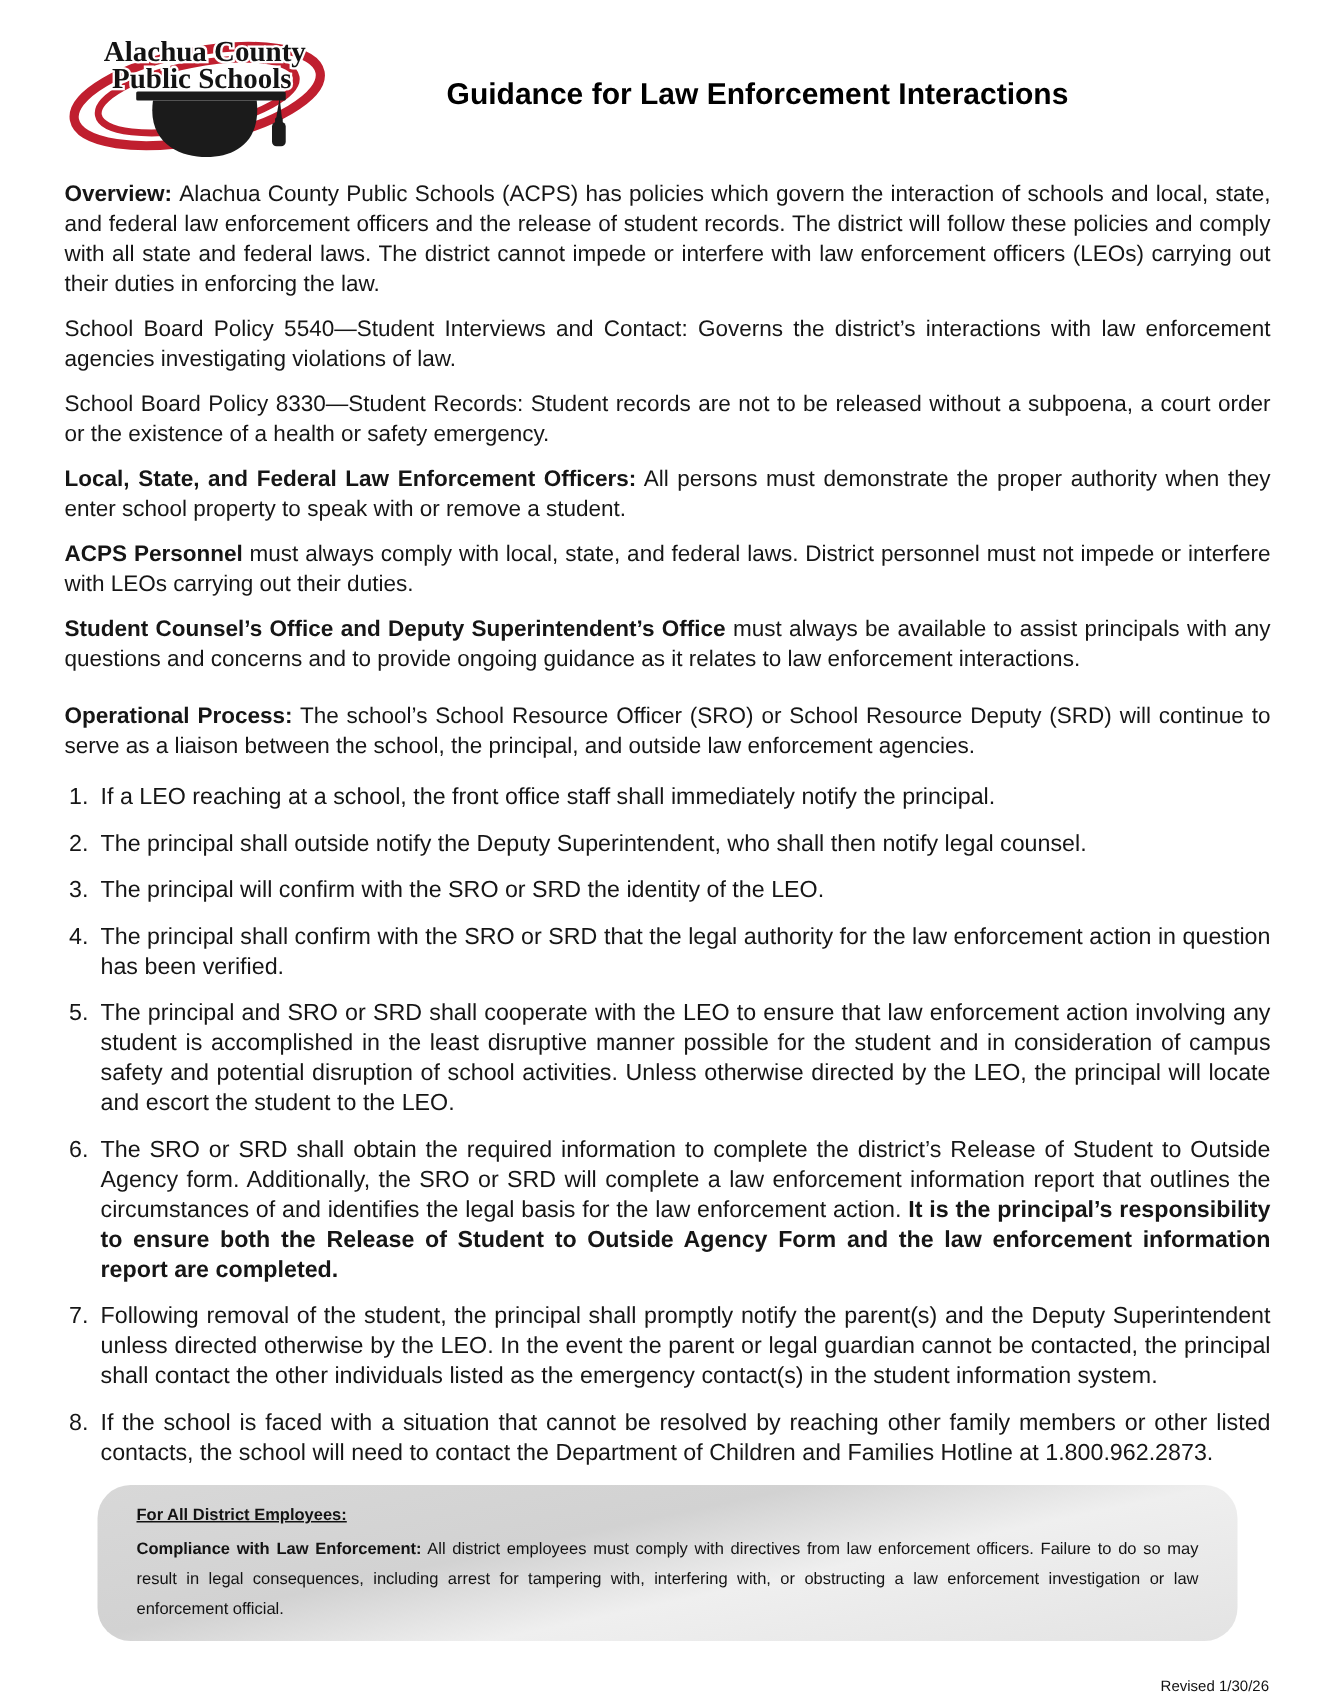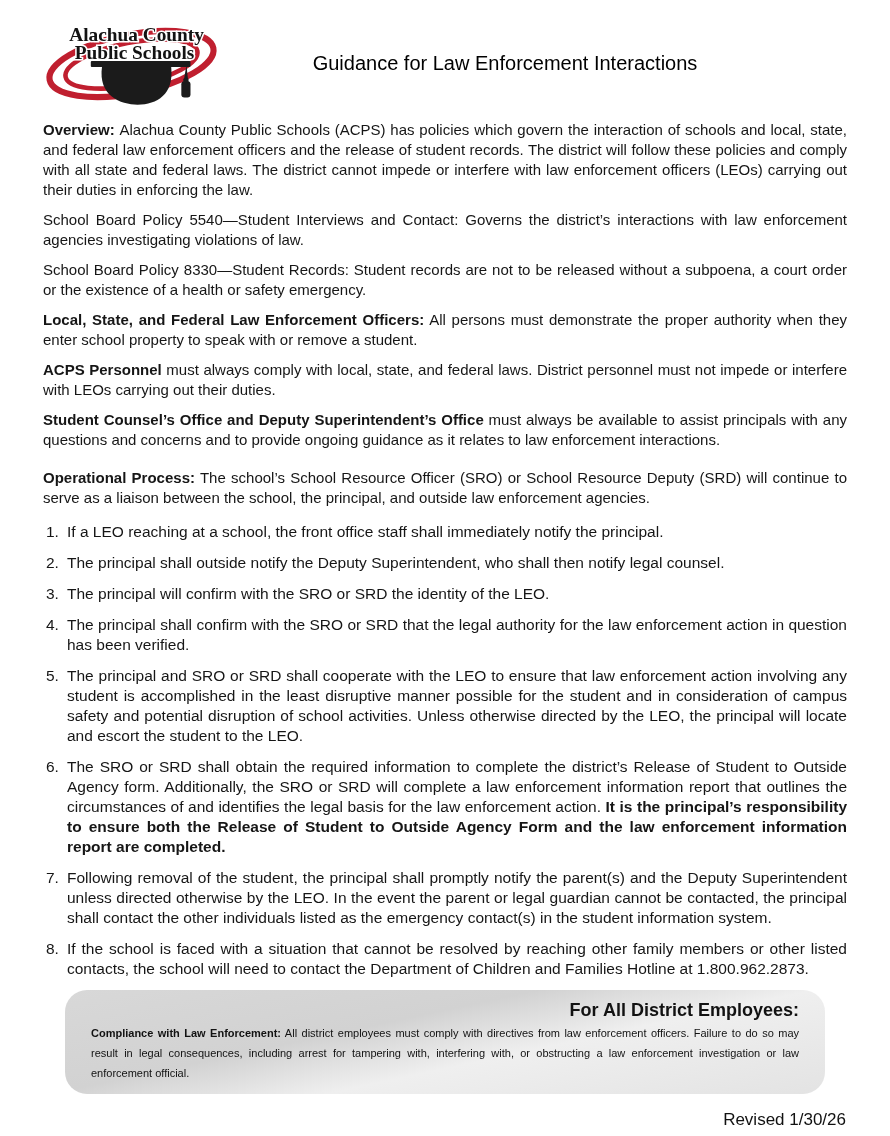--- a/index.html
+++ b/index.html
@@ -6,40 +6,40 @@
   .page {
     width: 890px; height: 1136px; overflow: hidden; box-sizing: border-box;
     padding: 16px 43px 0 43px; position: relative; background: #ffffff;
     font-family: "Liberation Sans", sans-serif; color: #161616;
   }
   .hdr { display: flex; align-items: center; margin-bottom: 10px; }
   .logo { width: 178px; height: 94px; flex: 0 0 auto; }
   .logo svg { width: 100%; height: 100%; }
   .title {
     flex: 1; text-align: center; padding-right: 58px; margin: 0;
-    font-size: 20px; font-weight: normal; color: #000;
+    font-size: 20px; font-weight: bold; color: #000;
   }
   .para { font-size: 15px; line-height: 20px; text-align: justify; margin: 0 0 10px 0; }
   .op { margin-top: 18px; }
   .steps { list-style: none; margin: 14px 0 0 0; padding: 0 0 0 24px; }
   .steps li {
     position: relative; font-size: 15.5px; line-height: 20px;
     text-align: justify; margin-bottom: 11px;
   }
   .steps .num { position: absolute; left: -21px; top: 0; }
   .seg-bold { font-weight: 700; }
   .seg-underline { }
   .callout {
     margin: 2px 22px 0 22px; border-radius: 22px; padding: 10px 26px 11px 26px;
     background: linear-gradient(168deg, #d8d8d8 0%, #d2d2d2 38%, #efefef 60%, #e3e3e3 100%);
     color: #121212;
   }
-  .callout-h { text-align: right; font-weight: 700; font-size: 18px; line-height: 20px; margin: 0 0 3px 0; }
+  .callout-h { text-align: left; font-weight: 700; font-size: 11px; line-height: 20px; margin: 0 0 3px 0; text-decoration: underline; }
   .callout-b { font-size: 11px; line-height: 20px; text-align: justify; margin: 0; }
-  .footer { position: absolute; right: 44px; bottom: 6px; font-size: 17px; color: #111; }
+  .footer { position: absolute; right: 44px; bottom: 6px; font-size: 10px; color: #111; }
   .logo-text {
     font-family: "Liberation Serif", serif; font-weight: bold; font-size: 19px;
     paint-order: stroke; stroke: #ffffff; stroke-width: 3px; fill: #131313;
   }
 </style>
 </head>
 <body>
 
 <div class="page">
 

